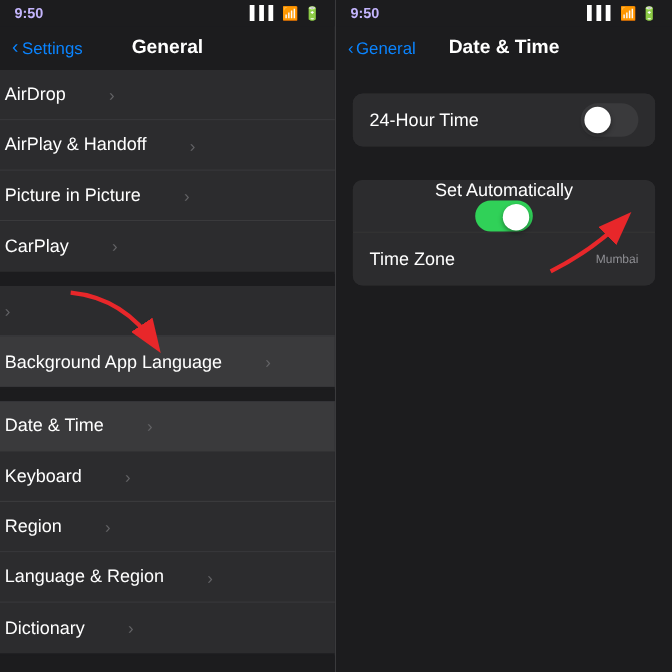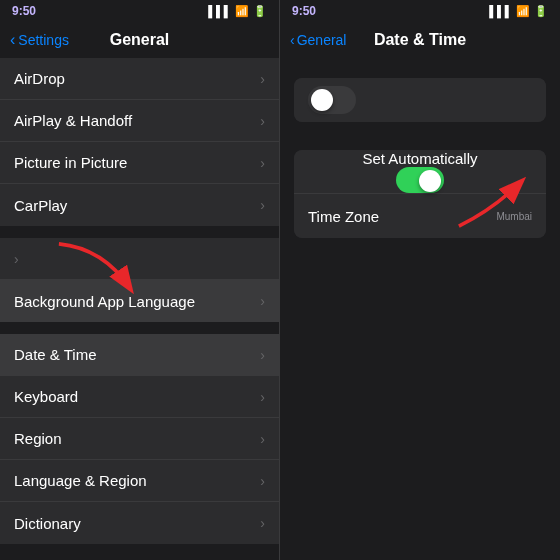--- a/index.html
+++ b/index.html
@@ -82,26 +82,26 @@
     .settings-list {
       flex: 1;
       overflow-y: auto;
     }
 
     .settings-list::-webkit-scrollbar { display: none; }
 
     .settings-item {
       display: flex;
       align-items: center;
-      justify-content: space-between;
-      padding: 0 14px;
+      padding: 0 4px;
       height: 42px;
       border-bottom: 0.5px solid #3a3a3c;
       background: #2c2c2e;
       cursor: pointer;
+      gap: 36px;
     }
 
     .settings-item.highlighted {
       background: #3a3a3c;
     }
 
     .settings-item-label {
       color: #fff;
       font-size: 15px;
     }
@@ -435,20 +435,21 @@
         <span>‹</span>
         <span>General</span>
       </div>
       <span class="right-nav-title">Date &amp; Time</span>
     </div>
 
     <div class="right-settings-list">
 
       <div class="section-wrapper" style="margin-bottom:28px;">
         <div class="right-item">
+          <span class="right-item-label">24-Hour Time</span>
           <div class="toggle off">
             <div class="toggle-thumb"></div>
           </div>
         </div>
       </div>
 
       <div class="section-wrapper">
         <div class="right-item" style="border-bottom:0.5px solid #3a3a3c;flex-direction:column;">
           <span class="right-item-label">Set Automatically</span>
           <div class="toggle on">

